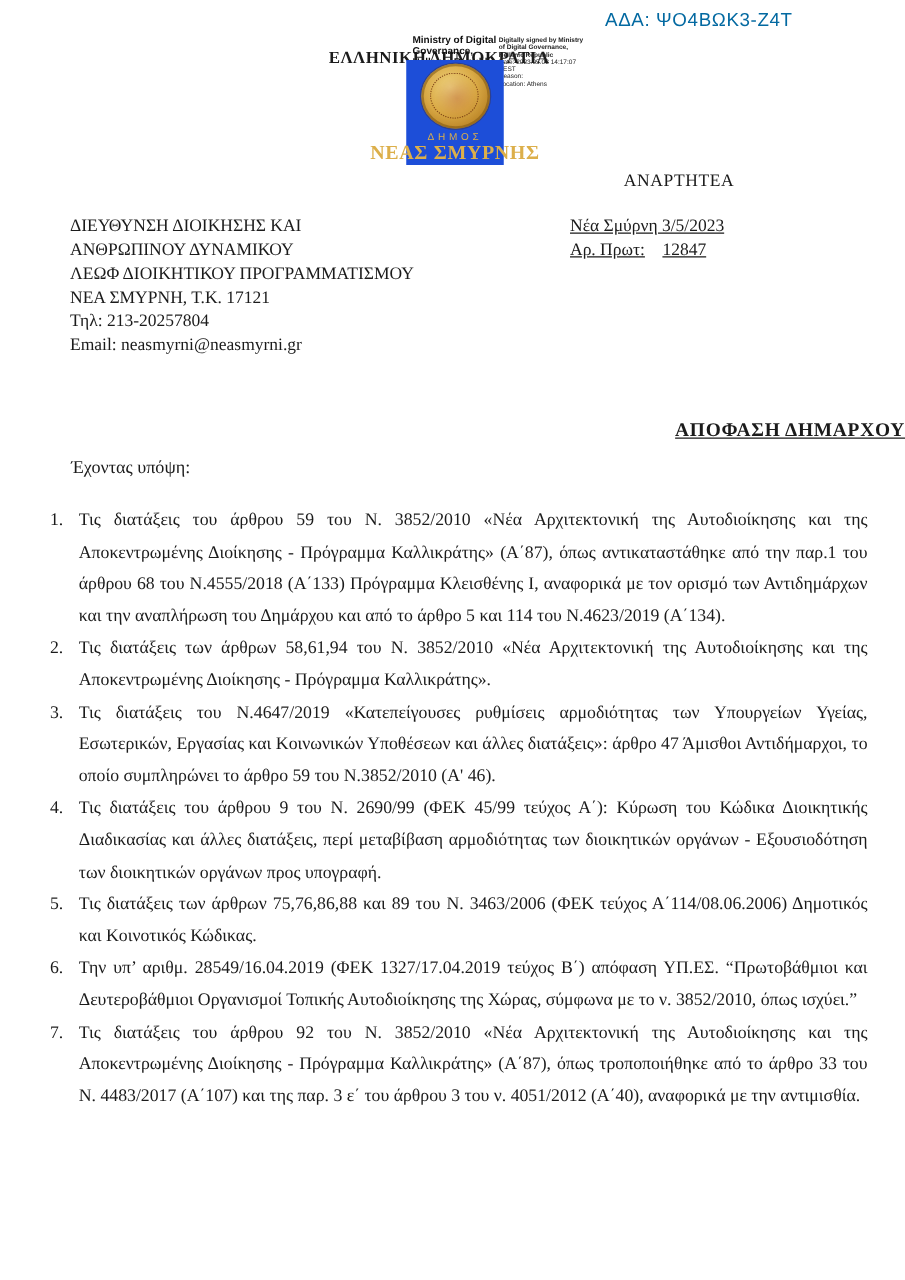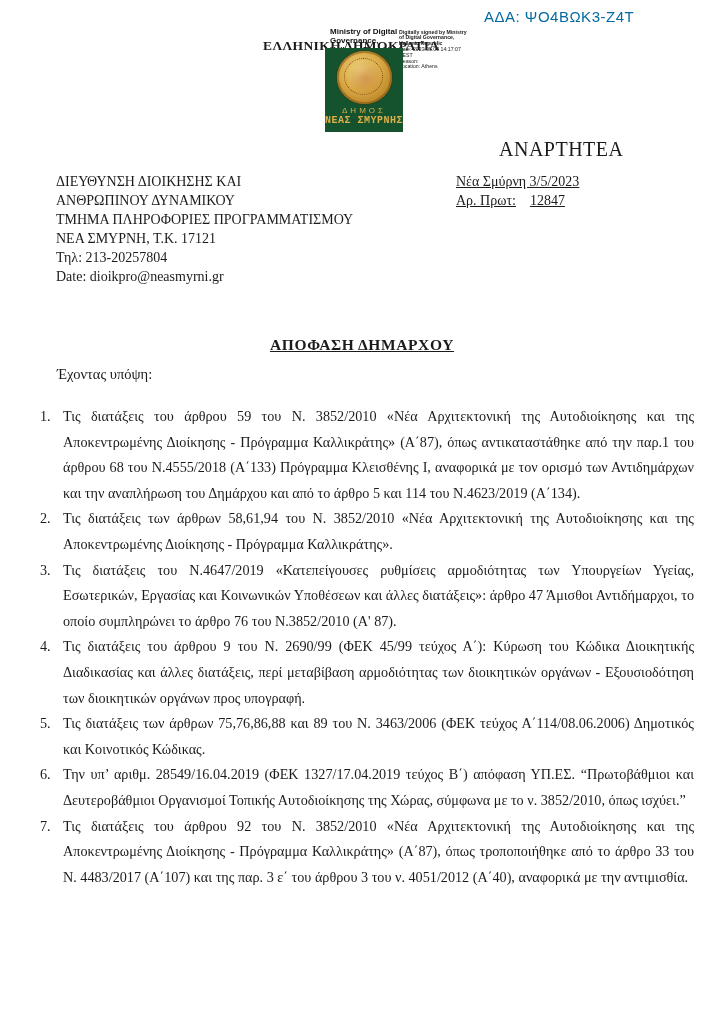--- a/index.html
+++ b/index.html
@@ -60,48 +60,48 @@
     border-radius: 50%;
     border: 1px dotted rgba(122,62,20,0.9);
     background: radial-gradient(circle at 55% 55%, rgba(158,36,33,0.25), rgba(158,36,33,0) 60%);
   }
   .logo-dimos {
     margin-top: 2px;
     font-family: "Liberation Sans", sans-serif;
     font-size: 8px; letter-spacing: 3px; font-weight: normal;
   }
   .logo-name {
-    font-family: Liberation Mono, monospace;
-    font-size: 10px; font-weight: bold; letter-spacing: 0.5px;
+    font-family: Liberation Serif, serif;
+    font-size: 16px; font-weight: bold; letter-spacing: 0.5px;
     white-space: nowrap;
   }
 
   
   .anartitea {
     left: 499px; top: 138px;
-    font-size: 20px; letter-spacing: 0.5px;
+    font-size: 14px; letter-spacing: 0.5px;
   }
 
   
   .sender {
     left: 56px; top: 172px;
     font-size: 14px; line-height: 19px;
   }
 
   
   .meta {
     left: 456px; top: 172px;
     font-size: 14px; line-height: 19px; text-decoration: underline;
   }
   .meta .proto-num { margin-left: 14px; text-align: center; }
 
   
   .title {
     left: 0; top: 336px; width: 724px;
-    text-align: center;
+    text-align: right;
     font-weight: bold; font-size: 15.5px; letter-spacing: 0.6px;
     text-decoration: underline;
   }
 
   
   .preamble {
     left: 57px; top: 366px;
     font-size: 14.5px;
   }
 
@@ -136,37 +136,37 @@
 <div class="abs sig-details">
   <div class="bold-line">Digitally signed by Ministry</div>
   <div class="bold-line">of Digital Governance,</div>
   <div class="bold-line">Hellenic Republic</div>
   <div>Date: 2023.05.03 14:17:07</div>
   <div>EEST</div>
   <div>Reason:</div>
   <div>Location: Athens</div>
 </div>
 
-<div class="abs logo" id="logo-box" style="background: #14532d;">
+<div class="abs logo" id="logo-box" style="background: #1d4ed8;">
   <div class="coin">
     <div class="coin-inner"></div>
   </div>
   <div class="logo-dimos" id="logo-dimos" style="color: rgb(220, 175, 74);">ΔΗΜΟΣ</div>
   <div class="logo-name" id="logo-name" style="color: rgb(220, 175, 74);">ΝΕΑΣ ΣΜΥΡΝΗΣ</div>
 </div>
 
 <div class="abs anartitea">ΑΝΑΡΤΗΤΕΑ</div>
 
 <div class="abs sender">
   <div>ΔΙΕΥΘΥΝΣΗ ΔΙΟΙΚΗΣΗΣ ΚΑΙ</div>
   <div>ΑΝΘΡΩΠΙΝΟΥ ΔΥΝΑΜΙΚΟΥ</div>
-  <div>ΤΜΗΜΑ ΠΛΗΡΟΦΟΡΙΕΣ ΠΡΟΓΡΑΜΜΑΤΙΣΜΟΥ</div>
+  <div>ΛΕΩΦ ΔΙΟΙΚΗΤΙΚΟΥ ΠΡΟΓΡΑΜΜΑΤΙΣΜΟΥ</div>
   <div>ΝΕΑ ΣΜΥΡΝΗ, Τ.Κ. 17121</div>
   <div>Τηλ: 213-20257804</div>
-  <div>Date: dioikpro@neasmyrni.gr</div>
+  <div>Email: neasmyrni@neasmyrni.gr</div>
 </div>
 
 <div class="abs meta">
   <div>Νέα Σμύρνη 3/5/2023</div>
   <div>
     <span>Αρ. Πρωτ:</span><span class="proto-num">12847</span>
   </div>
 </div>
 
 <div class="abs title">ΑΠΟΦΑΣΗ ΔΗΜΑΡΧΟΥ</div>
@@ -177,21 +177,21 @@
   <div class="item">
     <span class="num">1.</span>
     <div class="txt">Τις διατάξεις του άρθρου 59 του Ν. 3852/2010 «Νέα Αρχιτεκτονική της Αυτοδιοίκησης και της Αποκεντρωμένης Διοίκησης - Πρόγραμμα Καλλικράτης» (Α΄87), όπως αντικαταστάθηκε από την παρ.1 του άρθρου 68 του Ν.4555/2018 (Α΄133) Πρόγραμμα Κλεισθένης Ι, αναφορικά με τον ορισμό των Αντιδημάρχων και την αναπλήρωση του Δημάρχου και από το άρθρο 5 και 114 του Ν.4623/2019 (Α΄134).</div>
   </div>
   <div class="item">
     <span class="num">2.</span>
     <div class="txt">Τις διατάξεις των άρθρων 58,61,94 του Ν. 3852/2010 «Νέα Αρχιτεκτονική της Αυτοδιοίκησης και της Αποκεντρωμένης Διοίκησης - Πρόγραμμα Καλλικράτης».</div>
   </div>
   <div class="item">
     <span class="num">3.</span>
-    <div class="txt">Τις διατάξεις του Ν.4647/2019 «Κατεπείγουσες ρυθμίσεις αρμοδιότητας των Υπουργείων Υγείας, Εσωτερικών, Εργασίας και Κοινωνικών Υποθέσεων και άλλες διατάξεις»: άρθρο 47 Άμισθοι Αντιδήμαρχοι,  το οποίο συμπληρώνει το άρθρο 76 του Ν.3852/2010 (Α' 87).</div>
+    <div class="txt">Τις διατάξεις του Ν.4647/2019 «Κατεπείγουσες ρυθμίσεις αρμοδιότητας των Υπουργείων Υγείας, Εσωτερικών, Εργασίας και Κοινωνικών Υποθέσεων και άλλες διατάξεις»: άρθρο 47 Άμισθοι Αντιδήμαρχοι,  το οποίο συμπληρώνει το άρθρο 59 του Ν.3852/2010 (Α' 46).</div>
   </div>
   <div class="item">
     <span class="num">4.</span>
     <div class="txt">Τις διατάξεις του άρθρου 9 του Ν. 2690/99 (ΦΕΚ 45/99 τεύχος Α΄): Κύρωση του Κώδικα Διοικητικής Διαδικασίας και άλλες διατάξεις, περί μεταβίβαση αρμοδιότητας των διοικητικών οργάνων - Εξουσιοδότηση των διοικητικών οργάνων προς υπογραφή.</div>
   </div>
   <div class="item">
     <span class="num">5.</span>
     <div class="txt">Τις διατάξεις των άρθρων 75,76,86,88 και 89 του Ν. 3463/2006 (ΦΕΚ τεύχος Α΄114/08.06.2006) Δημοτικός και Κοινοτικός Κώδικας.</div>
   </div>
   <div class="item">

